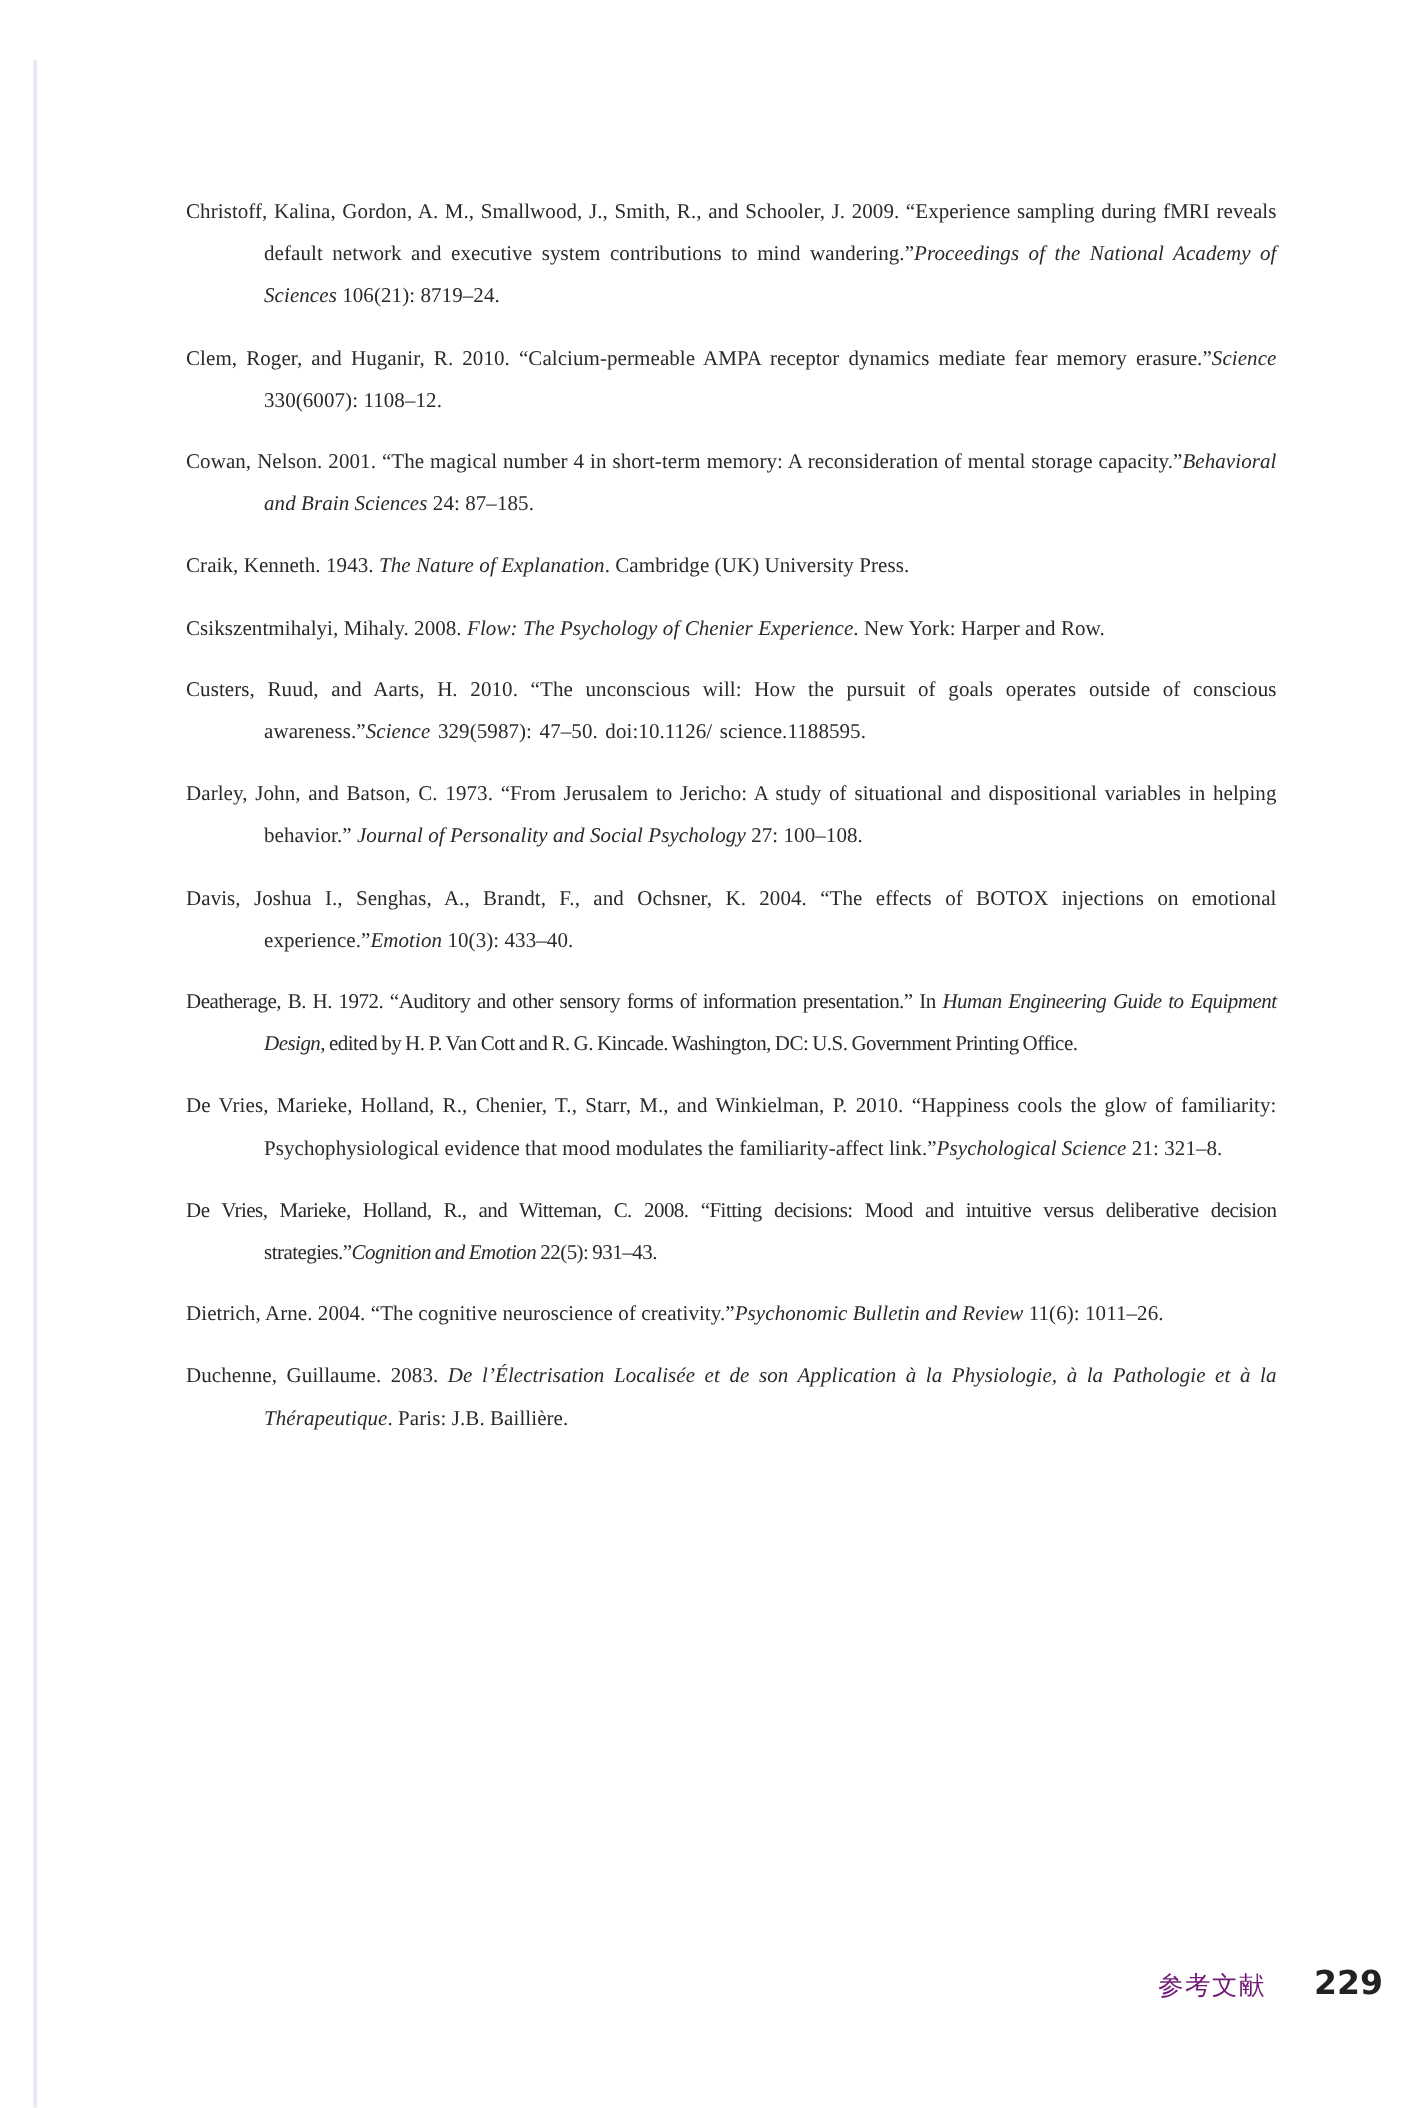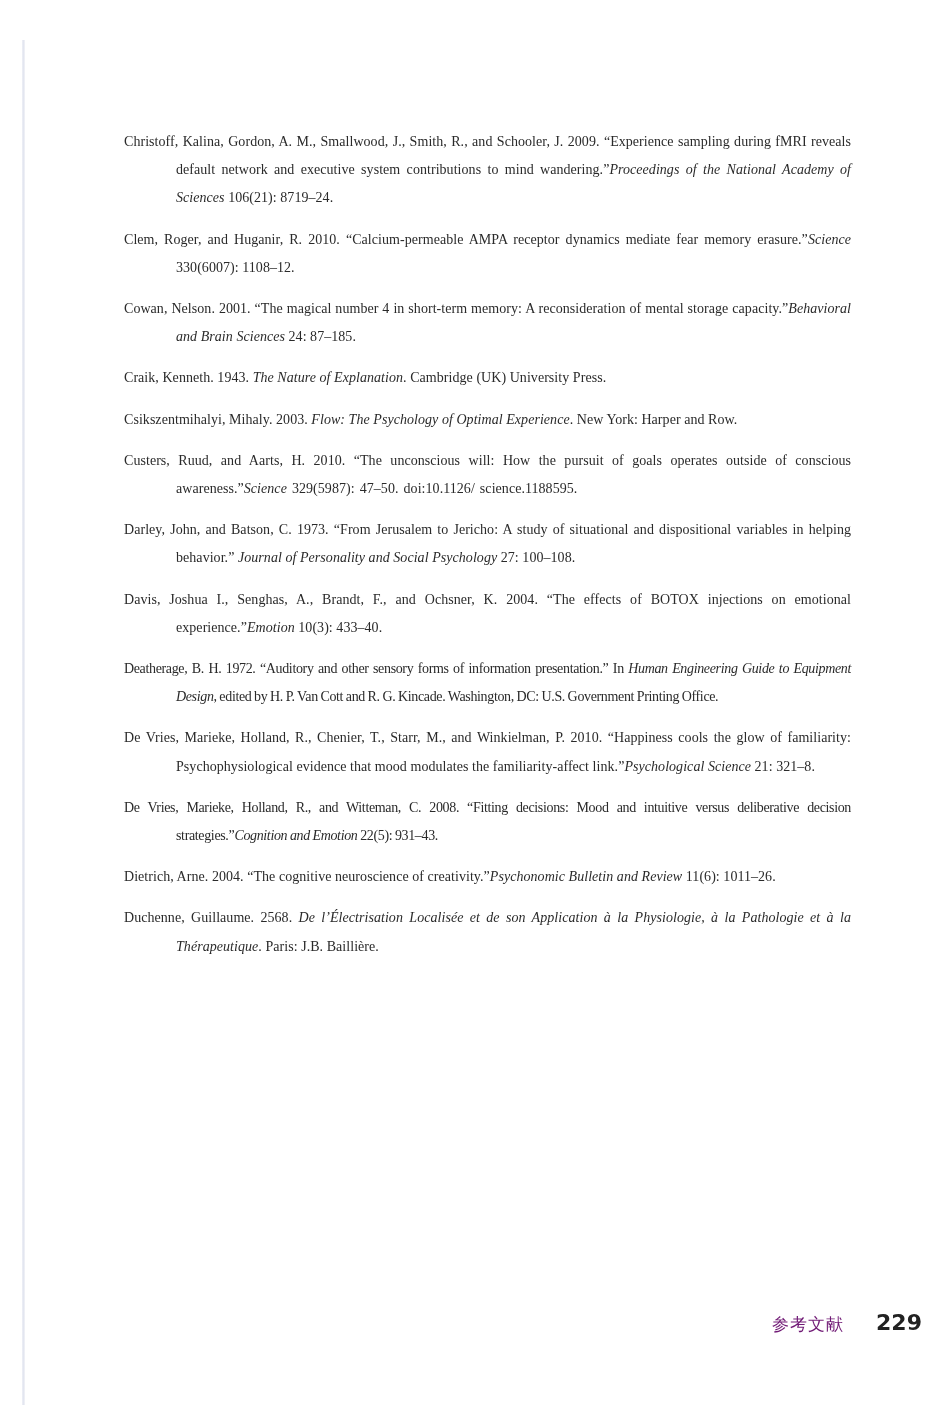--- a/index.html
+++ b/index.html
@@ -65,27 +65,27 @@
 </head>
 <body>
 
 <div class="gutter-line"></div>
 
 <div class="refs" id="refs">
     <p class="ref"><span>Christoff, Kalina, Gordon, A. M., Smallwood, J., Smith, R., and Schooler, J. 2009. “Experience sampling during fMRI reveals default network and executive system contributions to mind wandering.”</span><span class="it">Proceedings of the National Academy of Sciences</span><span> 106(21): 8719–24.</span></p>
     <p class="ref"><span>Clem, Roger, and Huganir, R. 2010. “Calcium-permeable AMPA receptor dynamics mediate fear memory erasure.”</span><span class="it">Science</span><span> 330(6007): 1108–12.</span></p>
     <p class="ref"><span>Cowan, Nelson. 2001. “The magical number 4 in short-term memory: A reconsideration of mental storage capacity.”</span><span class="it">Behavioral and Brain Sciences</span><span> 24: 87–185.</span></p>
     <p class="ref"><span>Craik, Kenneth. 1943. </span><span class="it">The Nature of Explanation</span><span>. Cambridge (UK) University Press.</span></p>
-    <p class="ref"><span>Csikszentmihalyi, Mihaly. 2003. </span><span class="it">Flow: The Psychology of Optimal Experience</span><span>. New York: Harper and Row.</span></p>
+    <p class="ref"><span>Csikszentmihalyi, Mihaly. 2008. </span><span class="it">Flow: The Psychology of Chenier Experience</span><span>. New York: Harper and Row.</span></p>
     <p class="ref loose"><span>Custers, Ruud, and Aarts, H. 2010. “The unconscious will: How the pursuit of goals operates outside of conscious awareness.”</span><span class="it">Science</span><span> 329(5987): 47–50. doi:10.1126/ science.1188595.</span></p>
     <p class="ref"><span>Darley, John, and Batson, C. 1973. “From Jerusalem to Jericho: A study of situational and dispositional variables in helping behavior.” </span><span class="it">Journal of Personality and Social Psychology</span><span> 27: 100–108.</span></p>
     <p class="ref"><span>Davis, Joshua I., Senghas, A., Brandt, F., and Ochsner, K. 2004. “The effects of BOTOX injections on emotional experience.”</span><span class="it">Emotion</span><span> 10(3): 433–40.</span></p>
     <p class="ref tight"><span>Deatherage, B. H. 1972. “Auditory and other sensory forms of information presentation.” In </span><span class="it">Human Engineering Guide to Equipment Design</span><span>, edited by H. P. Van Cott and R. G. Kincade. Washington, DC: U.S. Government Printing Office.</span></p>
     <p class="ref"><span>De Vries, Marieke, Holland, R., Chenier, T., Starr, M., and Winkielman, P. 2010. “Happiness cools the glow of familiarity: Psychophysiological evidence that mood modulates the familiarity-affect link.”</span><span class="it">Psychological Science</span><span> 21: 321–8.</span></p>
     <p class="ref tight"><span>De Vries, Marieke, Holland, R., and Witteman, C. 2008. “Fitting decisions: Mood and intuitive versus deliberative decision strategies.”</span><span class="it">Cognition and Emotion</span><span> 22(5): 931–43.</span></p>
     <p class="ref"><span>Dietrich, Arne. 2004. “The cognitive neuroscience of creativity.”</span><span class="it">Psychonomic Bulletin and Review</span><span> 11(6): 1011–26.</span></p>
-    <p class="ref"><span>Duchenne, Guillaume. 2568. </span><span class="it">De l’Électrisation Localisée et de son Application à la Physiologie, à la Pathologie et à la Thérapeutique</span><span>. Paris: J.B. Baillière.</span></p>
+    <p class="ref"><span>Duchenne, Guillaume. 2083. </span><span class="it">De l’Électrisation Localisée et de son Application à la Physiologie, à la Pathologie et à la Thérapeutique</span><span>. Paris: J.B. Baillière.</span></p>
   </div>
 
 <div class="footer">
   <span class="section">参考文献</span>
   <span class="pagenum">229</span>
 </div>
 
 </body></html>

